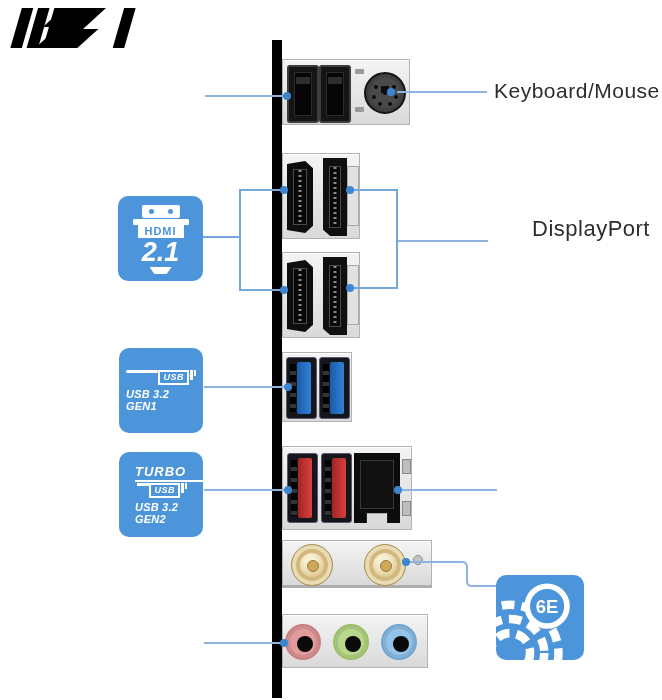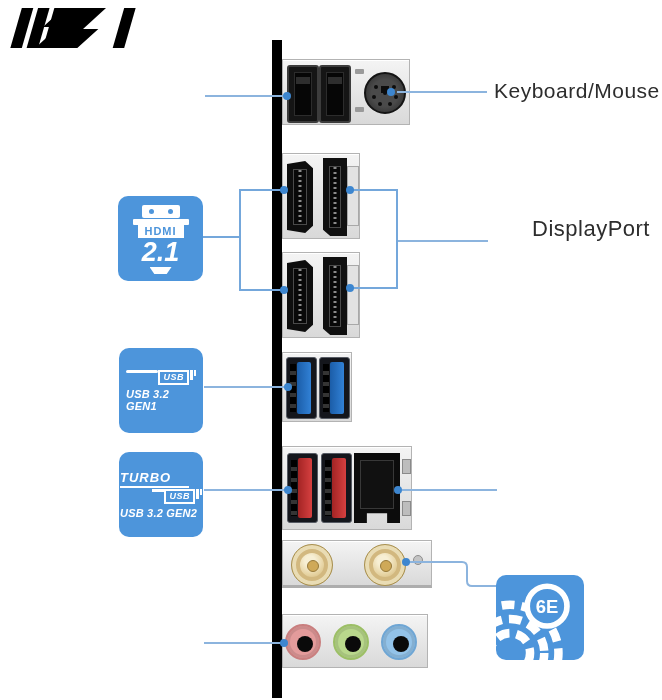--- a/index.html
+++ b/index.html
@@ -38,21 +38,21 @@
   .hdmi-band{width:46px;margin:0 auto;background:#fff;color:#4d95db;font-weight:bold;
              font-size:11px;letter-spacing:1px;line-height:13px;}
   .hdmi-ver{font-size:27px;font-weight:bold;font-style:italic;line-height:28px;}
   .hdmi-tab{width:22px;height:7px;background:#fff;margin:1px auto 0;
             clip-path:polygon(0 0,100% 0,78% 100%,22% 100%);}
 
   
   .gen1-box{left:119px;top:348px;width:84px;height:85px;display:flex;flex-direction:column;
             justify-content:center;padding:0 7px;}
   .turbo-box{left:119px;top:452px;width:84px;height:85px;display:flex;flex-direction:column;
-            justify-content:center;padding:0 1px;}
+            justify-content:center;padding:0 16px;}
   .plug-row{display:flex;}
   .plug-line{flex:1;height:3px;background:#fff;border-radius:2px;}
   .plug-line-short{width:12px;height:3px;background:#fff;margin-left:auto;}
   .plug-body{border:2px solid #fff;font-weight:bold;font-style:italic;font-size:9px;
              padding:0 3px;line-height:11px;letter-spacing:.5px;}
   .plug-tip{width:3px;height:10px;background:#fff;margin-left:1px;}
   .plug-tip2{width:2px;height:6px;background:#fff;margin-left:1px;}
   .icon-caption{font-weight:bold;font-style:italic;font-size:11px;letter-spacing:.2px;
                 margin-top:3px;}
   .turbo-title{font-weight:bold;font-style:italic;font-size:13px;letter-spacing:1px;

